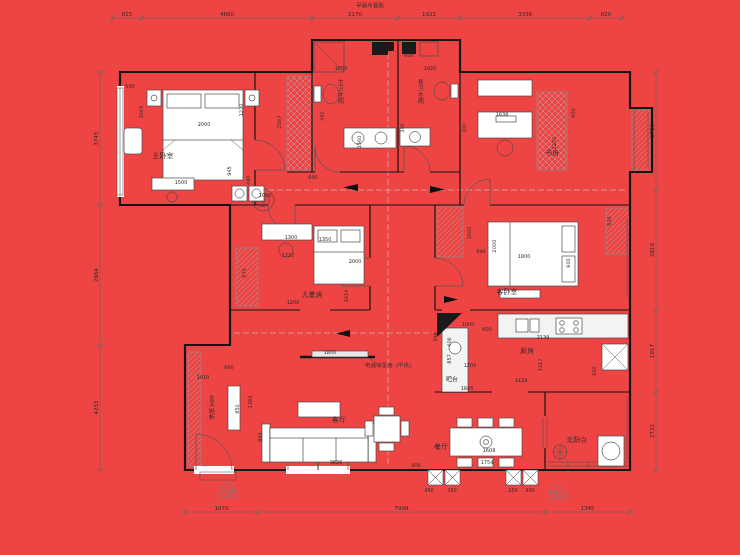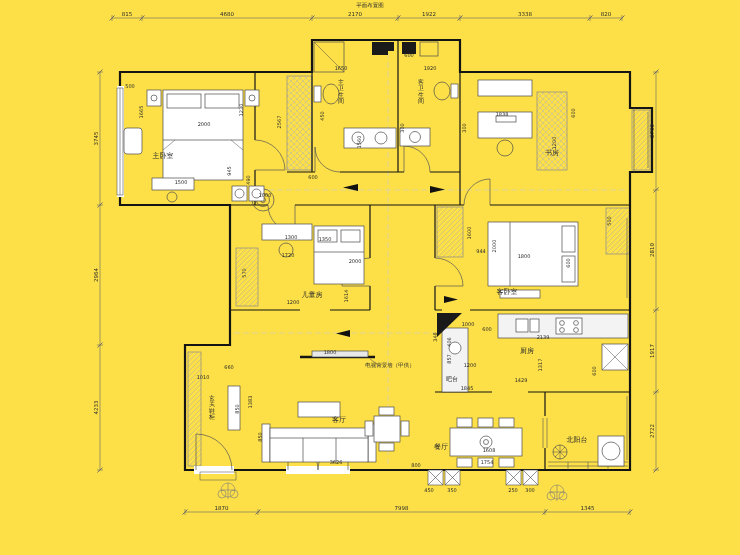--- a/index.html
+++ b/index.html
@@ -1,17 +1,17 @@
 <!DOCTYPE html>
 <html><head>
 <meta charset="utf-8">
 <style>
   html,body{margin:0;padding:0;background:#ffffff;}
   body{width:740px;height:555px;overflow:hidden;font-family:"DejaVu Sans",sans-serif;}
-  #stage{position:relative;width:740px;height:555px;background:#fde047;}
+  #stage{position:relative;width:740px;height:555px;background:#ef4444;}
   svg{display:block;font-family:"DejaVu Sans",sans-serif;}
   text{fill:#2a2a2a;}
 </style>
 </head>
 <body>
 
 <div id="stage">
 <svg id="plan-svg" viewBox="0 0 740 555" width="740" height="555">
   <defs>
     <pattern id="hx" width="6" height="6" patternUnits="userSpaceOnUse">

